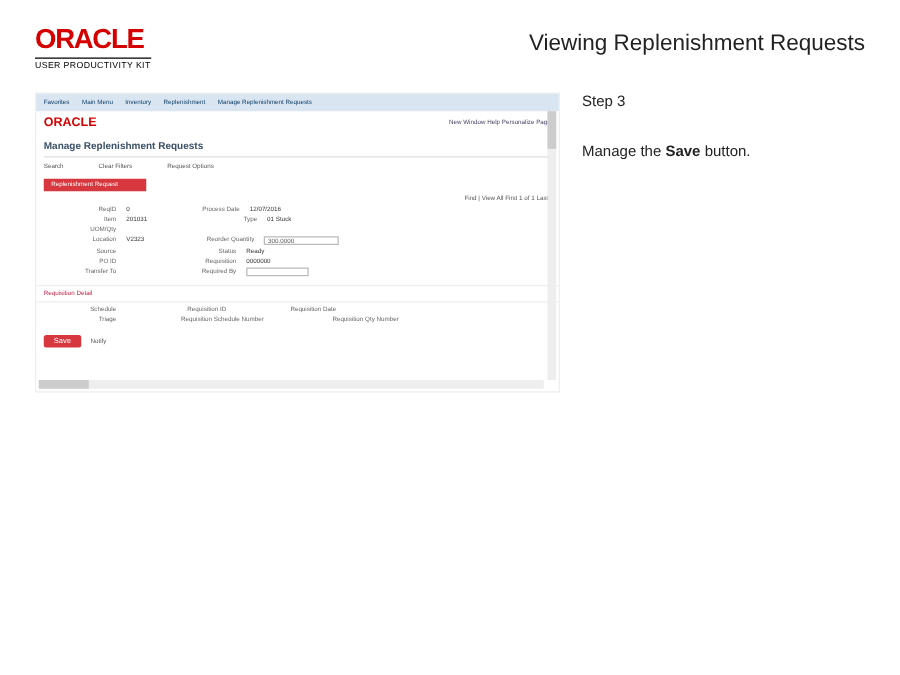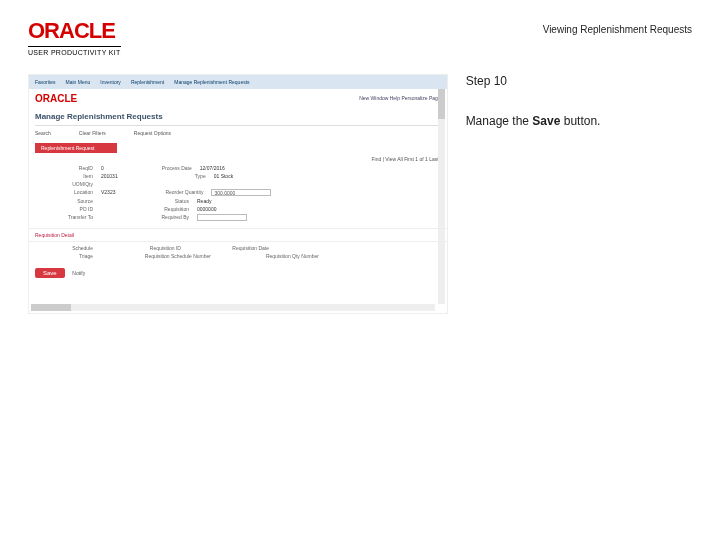--- a/index.html
+++ b/index.html
@@ -2,21 +2,21 @@
 <html><head>
 <meta charset="utf-8">
 <style>
   * { box-sizing: border-box; margin: 0; padding: 0; }
   body { width: 720px; height: 540px; background: #fff; font-family: Arial, Helvetica, sans-serif; position: relative; }
 
   .header { display: flex; align-items: flex-start; justify-content: space-between; padding: 18px 28px 6px 28px; }
   .logo-block { display: flex; flex-direction: column; }
   .logo-oracle { font-family: Arial; font-weight: bold; color: #d50000; font-size: 22px; letter-spacing: -1px; }
   .logo-upk { font-size: 7px; letter-spacing: 0.3px; color: #000; border-top: 1px solid #000; padding-top: 2px; margin-top: 2px; }
-  .page-title { font-size: 10px; color: #222; margin-top: 6px; text-align: right; }
+  .page-title { font-size: 18px; color: #222; margin-top: 6px; text-align: right; }
 
   .content { display: flex; padding: 12px 28px; gap: 18px; align-items: flex-start; }
 
   
   .shot { width: 430px; height: 240px; background: #fff; position: relative; font-size: 6px; color: #555; border: 1px solid #eee; }
   .shot-topbar { background: #d9e6f2; height: 14px; display: flex; align-items: center; gap: 10px; padding: 0 6px; font-size: 5px; color: #0b3b66; }
   .shot-topbar span { white-space: nowrap; }
   .shot-oracle { color: #d50000; font-weight: bold; font-size: 10px; padding: 4px 6px 2px; display: inline-block; }
   .shot-rightlinks { font-size: 5px; color: #446; text-align: right; padding: 2px 6px; }
   .shot-subtitle { font-size: 8px; font-weight: bold; color: #3b5169; padding: 6px 6px 4px; }
@@ -136,20 +136,20 @@
 
     <div class="shot-scroll">
         <div class="shot-scroll-thumb"></div>
       </div>
     <div class="shot-scroll-v">
         <div class="shot-scroll-v-thumb"></div>
       </div>
   </div>
 
   <div class="instr">
-    <div class="instr-step">Step 10</div>
+    <div class="instr-step">Step 3</div>
     <div class="instr-text">
       <span>Manage the </span><strong>Save</strong><span> button.</span>
     </div>
   </div>
 </div>
 
 <div class="spacer"></div>
 
 </body></html>

